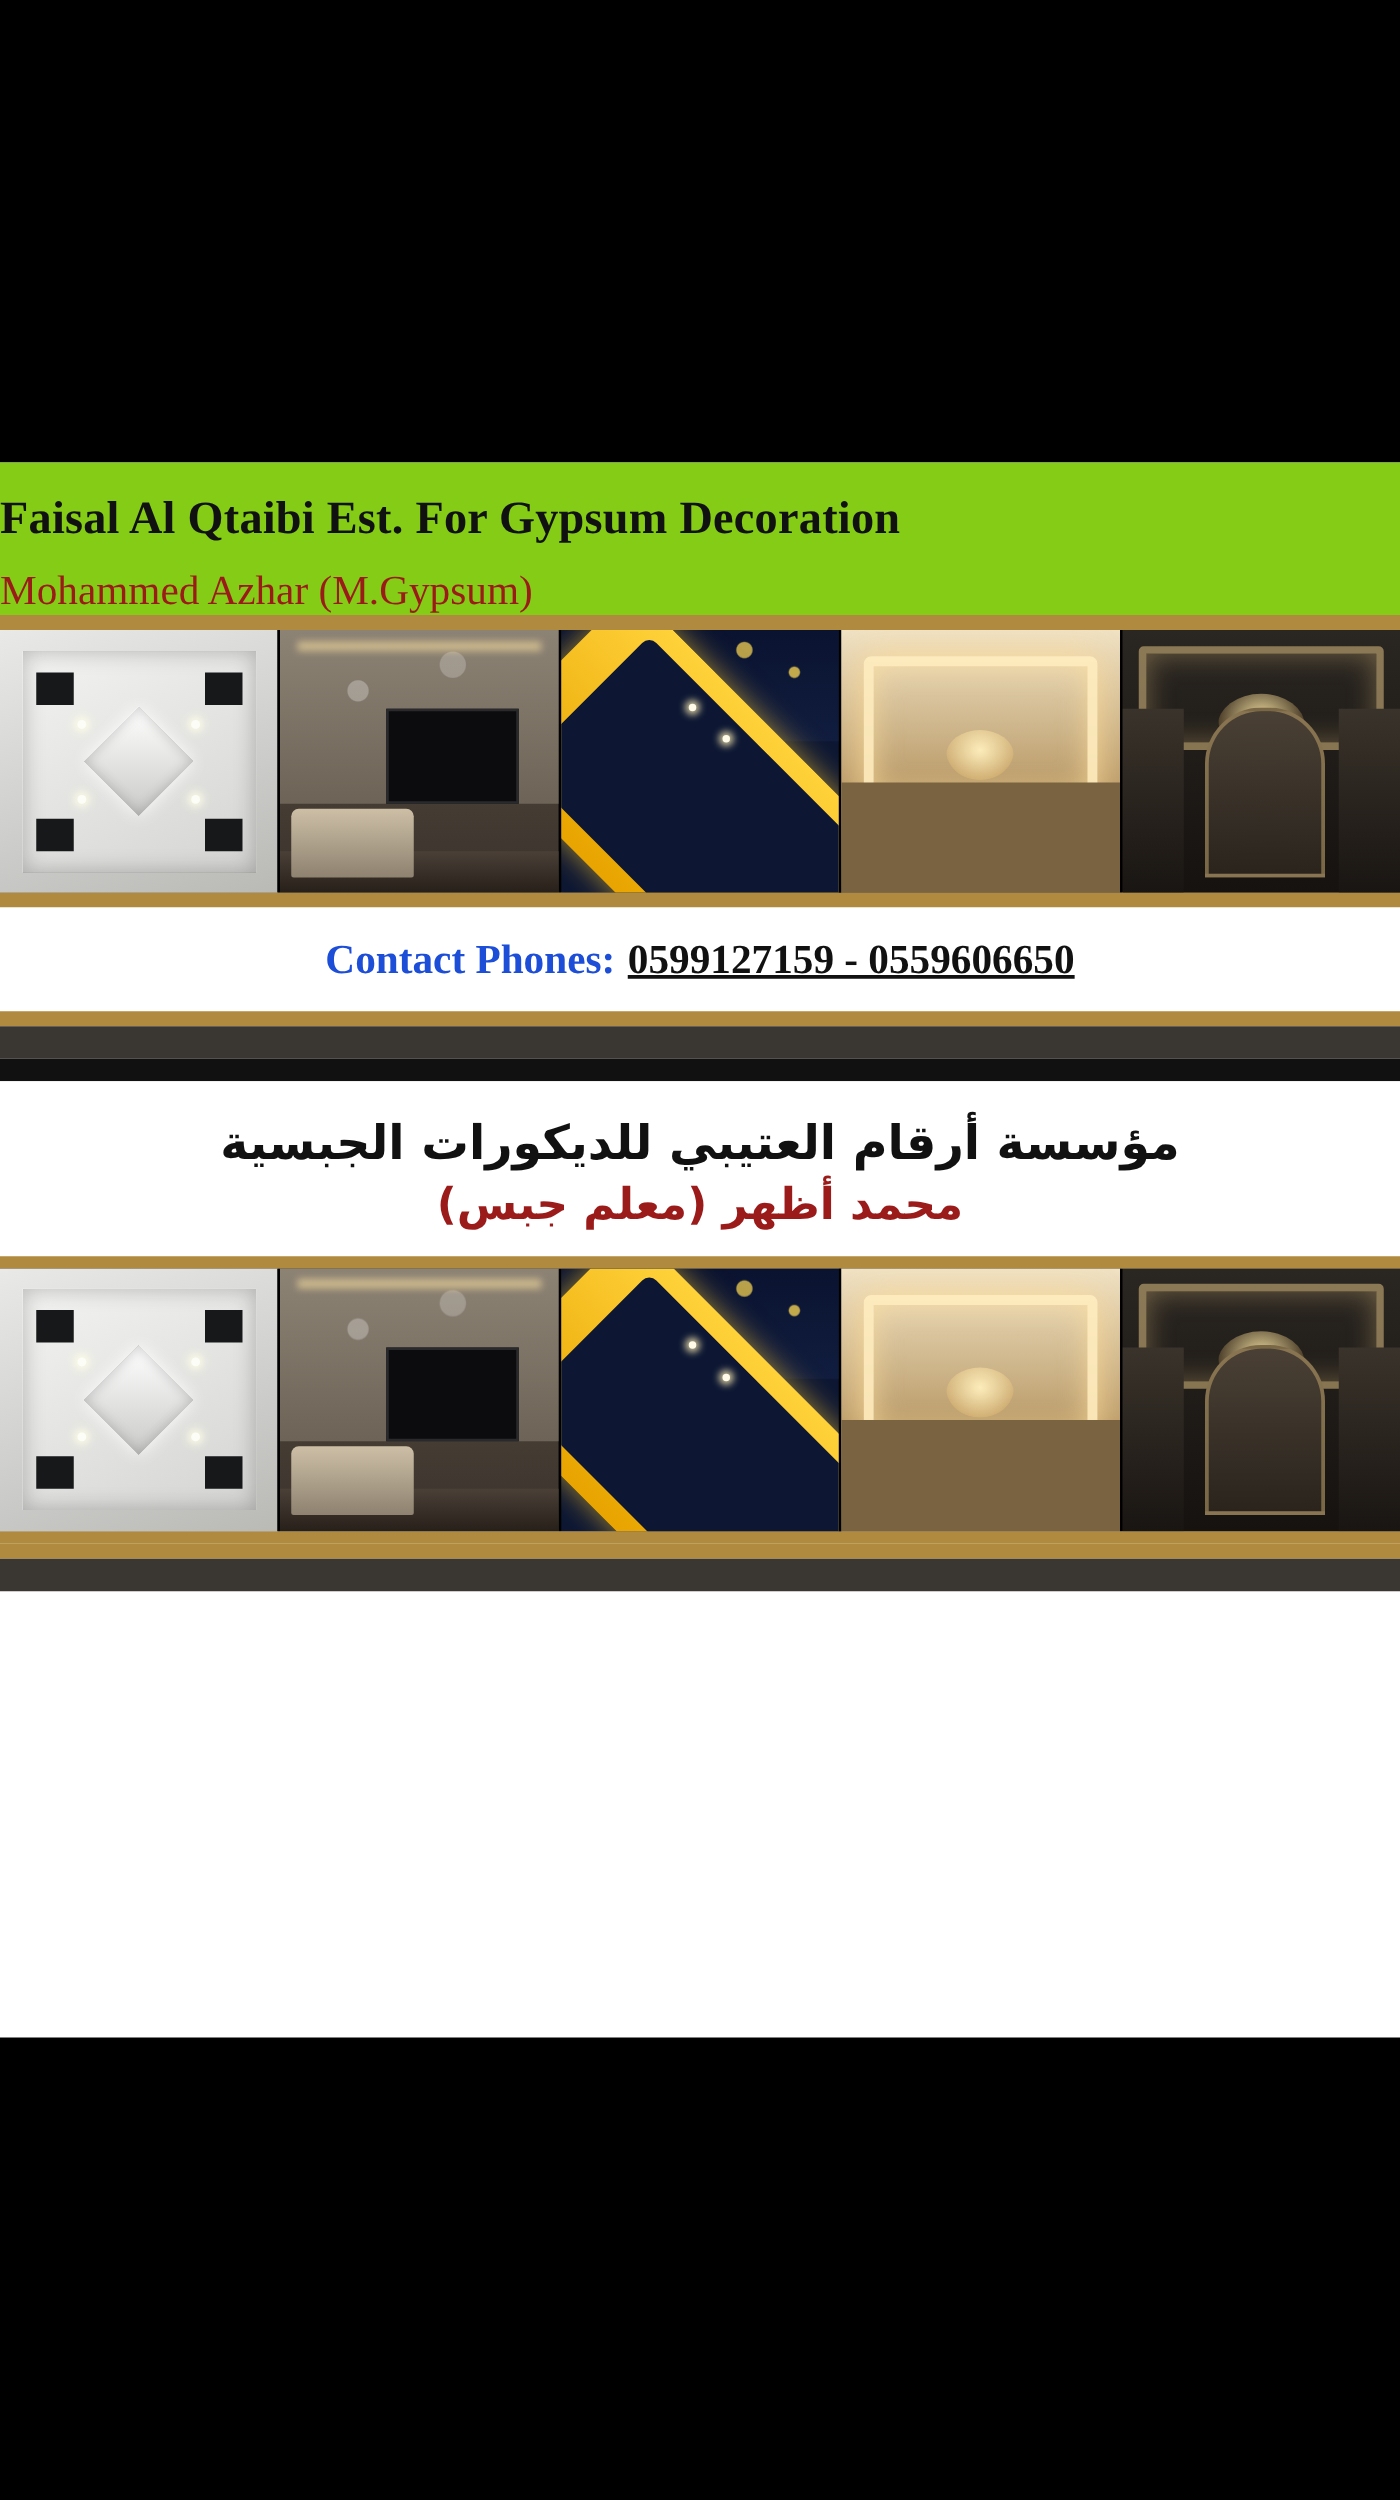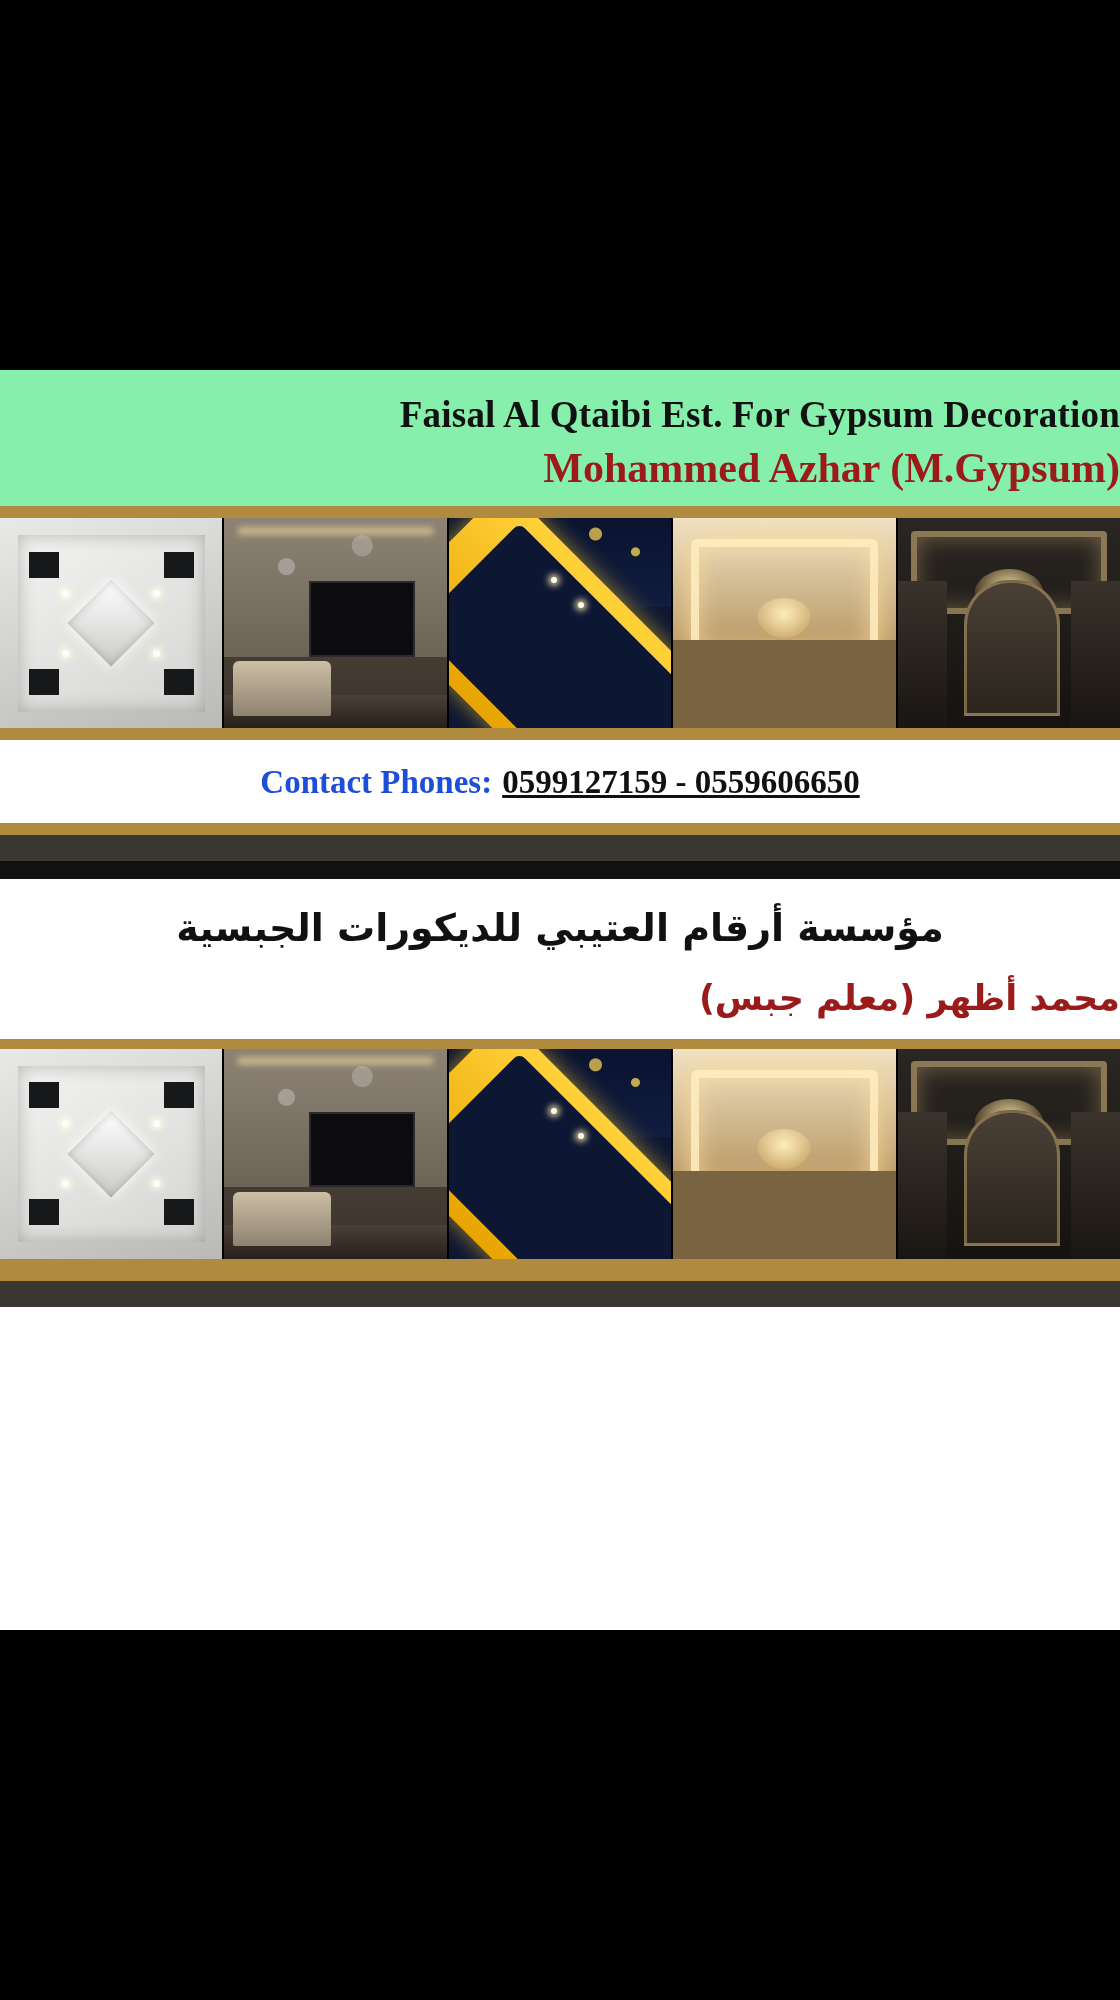--- a/index.html
+++ b/index.html
@@ -24,39 +24,39 @@
     position: absolute;
     left: 0;
     top: 370px;
     width: 1120px;
     height: 1260px;
     background: #ffffff;
   }
 
   
   .en-header {
-    background: #86efac;
-    padding: 24px 0 14px 0;
-    text-align: right;
+    background: #84cc16;
+    padding: 24px 0 0 0;
+    text-align: left;
   }
   .en-title {
     font-family: "Liberation Serif", serif;
     font-weight: bold;
     font-size: 37px;
     color: #111111;
     letter-spacing: 0.2px;
     line-height: 1.12;
     white-space: nowrap;
   }
   .en-subtitle {
     font-family: "Liberation Serif", serif;
-    font-weight: bold;
-    font-size: 42px;
+    font-weight: normal;
+    font-size: 33px;
     color: #9b1b1b;
-    margin-top: 10px;
+    margin-top: 20px;
     line-height: 1.12;
     white-space: nowrap;
   }
 
   
   .gold-bar {
     height: 12px;
     background: linear-gradient(to bottom, #b08a3e 0%, #caa košta 0%);
     background-color: #b08a3e;
   }
@@ -275,23 +275,22 @@
     color: #111111;
     line-height: 1.25;
     white-space: nowrap;
   }
   .ar-subtitle {
     font-family: "DejaVu Sans", sans-serif;
     font-weight: bold;
     font-size: 35px;
     color: #9b1b1b;
     line-height: 1.25;
-    margin-top: 24px;
-    white-space: nowrap;
-    text-align: right;
+    margin-top: 4px;
+    white-space: nowrap;
   }
 
   
   .contact-ar {
     background: #ffffff;
     direction: rtl;
     text-align: center;
     padding: 26px 0 24px 0;
     white-space: nowrap;
   }

